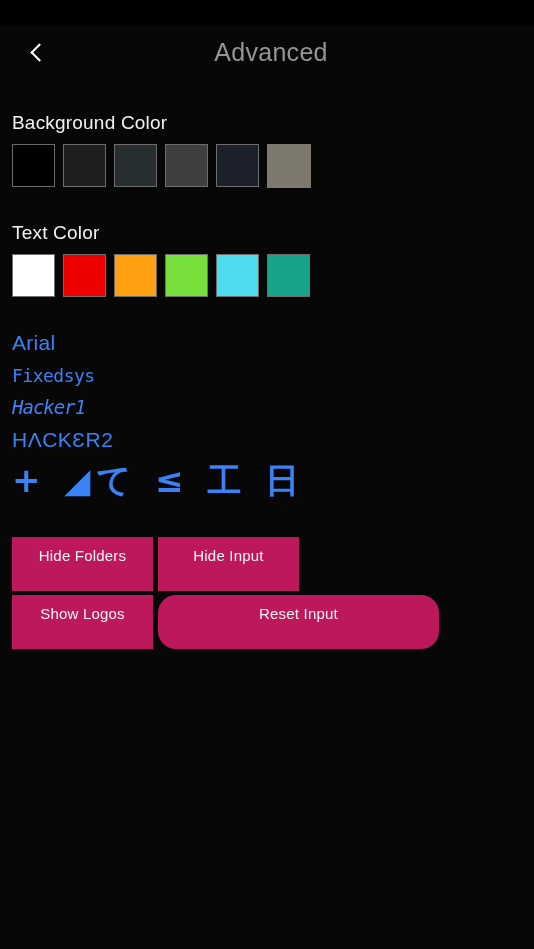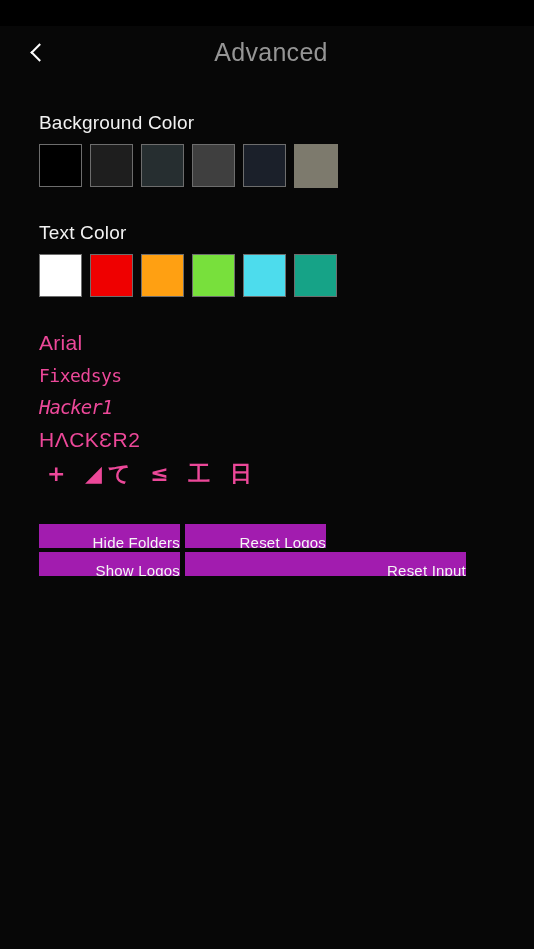--- a/index.html
+++ b/index.html
@@ -50,21 +50,21 @@
     right: 0;
     top: 0;
     height: 52px;
     line-height: 52px;
     text-align: center;
     color: #959595;
     font-size: 25px;
     letter-spacing: 0.3px;
   }
   .content {
-    padding: 0 0 0 39px;
+    padding: 0 0 0 12px;
   }
   .section-label {
     color: #f2f2f2;
     font-size: 19px;
     margin-top: 34px;
     margin-bottom: 0;
     letter-spacing: 0.2px;
   }
   .swatch-row {
     display: flex;
@@ -82,21 +82,21 @@
   }
   .swatch.plain {
     width: 44px;
     height: 44px;
     border: 0;
   }
   .font-list {
     margin-top: 34px;
   }
   .font-sample {
-    color: #ec4899;
+    color: #3b82f6;
     margin-bottom: 10px;
     white-space: nowrap;
     cursor: pointer;
   }
   .f-arial {
     font-family: "Liberation Sans", sans-serif;
     font-size: 21px;
     letter-spacing: 0.3px;
   }
   .f-fixedsys {
@@ -111,53 +111,52 @@
     letter-spacing: -1px;
     font-style: italic;
   }
   .f-hacker2 {
     font-family: "Liberation Sans", sans-serif;
     font-size: 21px;
     letter-spacing: 0.5px;
   }
   .f-hacker3 {
     font-family: "DejaVu Sans", sans-serif;
-    font-size: 22px;
+    font-size: 34px;
     font-weight: bold;
     letter-spacing: 6px;
-    margin-left: 8px;
     line-height: 1.1;
   }
   .btn-area {
     margin-top: 38px;
     width: 427px;
   }
   .btn-row {
     display: flex;
     margin-bottom: 4px;
   }
   .btn {
-    background: #a21caf;
+    background: #be185d;
     color: #f4f4f4;
     font-size: 15px;
-    height: 24px;
+    height: 54px;
     line-height: 38px;
-    text-align: right;
+    text-align: center;
     margin-right: 5px;
     cursor: pointer;
     overflow: hidden;
     white-space: nowrap;
     letter-spacing: 0.2px;
   }
   .btn:last-child { margin-right: 0; }
   .w-hide-folders { width: 141px; }
   .w-show-folders { width: 134px; }
   .w-hide-logos   { width: 141px; }
   .w-show-logos   { width: 141px; }
-  .w-reset-input  { width: 281px; }
+  .w-reset-input  { width: 281px; border-radius: 18px; }
 </style>
 </head>
 <body>
 
 <div class="status-bar"></div>
 
 <div class="titlebar">
   <div class="back-btn">
     <span class="chev"></span>
   </div>
@@ -190,21 +189,21 @@
     <div class="font-sample f-arial">Arial</div>
     <div class="font-sample f-fixedsys">Fixedsys</div>
     <div class="font-sample f-hacker1">Hacker1</div>
     <div class="font-sample f-hacker2">HΛCKƐR2</div>
     <div class="font-sample f-hacker3">+ ◢て ≤ 工 日</div>
   </div>
 
   <div class="btn-area">
     <div class="btn-row">
       <div class="btn w-hide-folders">Hide Folders</div>
-      <div class="btn w-hide-logos">Reset Logos</div>
+      <div class="btn w-hide-logos">Hide Input</div>
     </div>
     <div class="btn-row">
       <div class="btn w-show-logos">Show Logos</div>
       <div class="btn w-reset-input">Reset Input</div>
     </div>
   </div>
 
 </div>
 
 </body></html>

